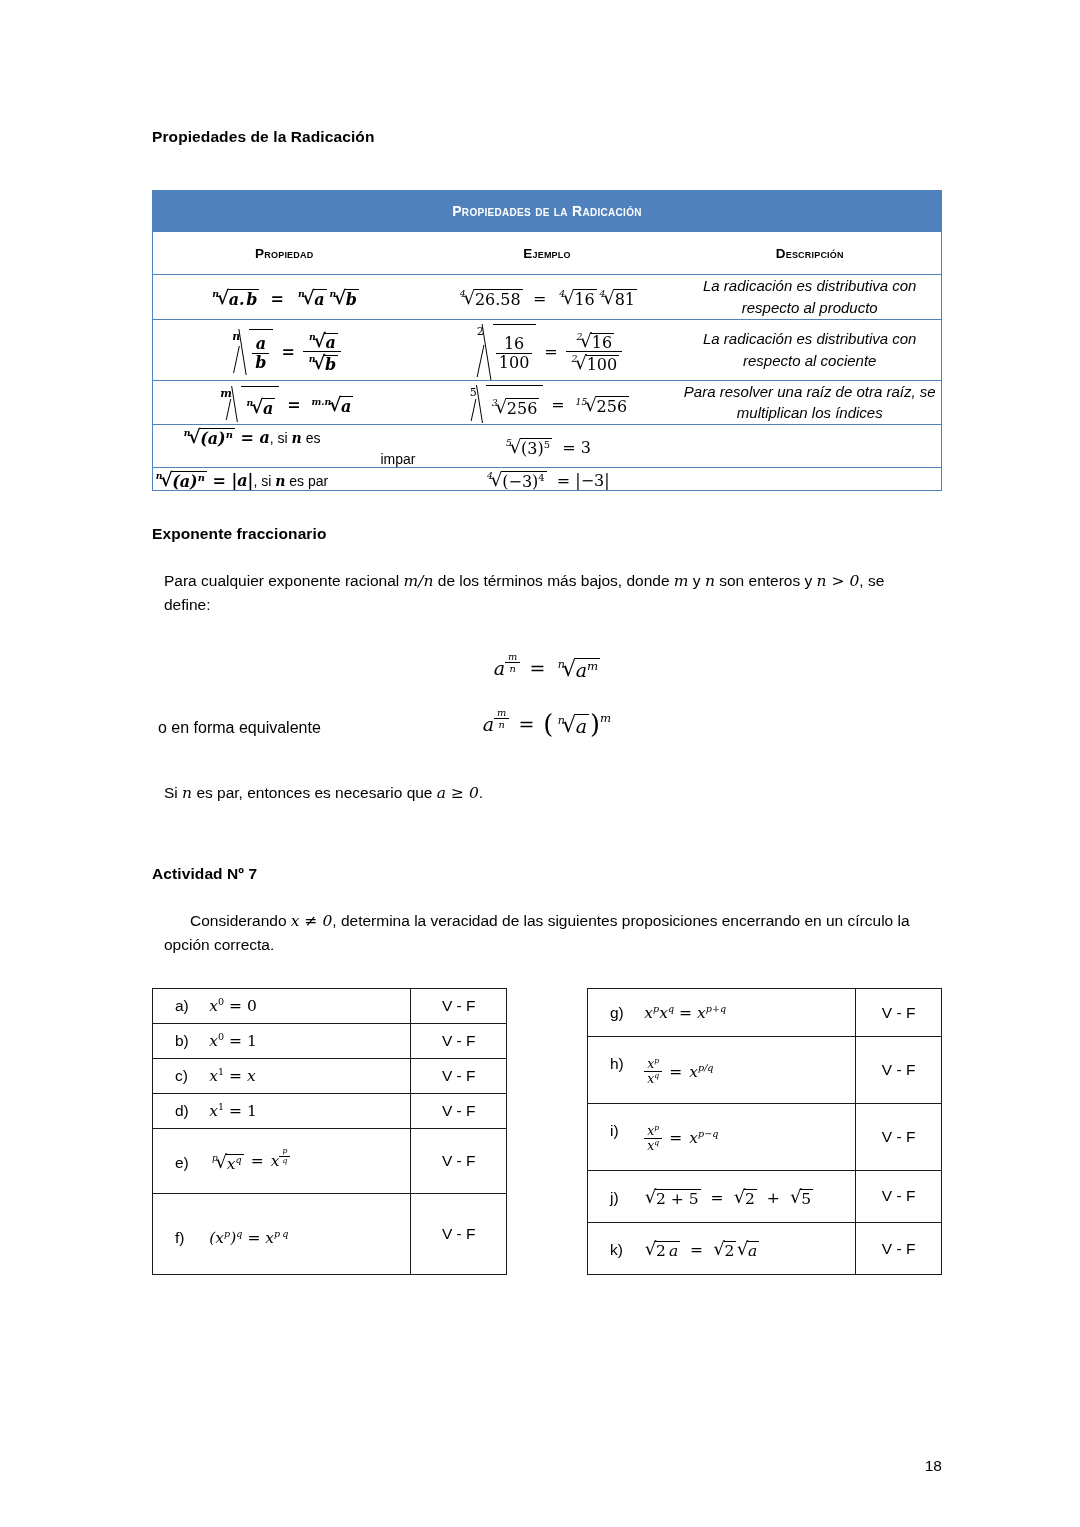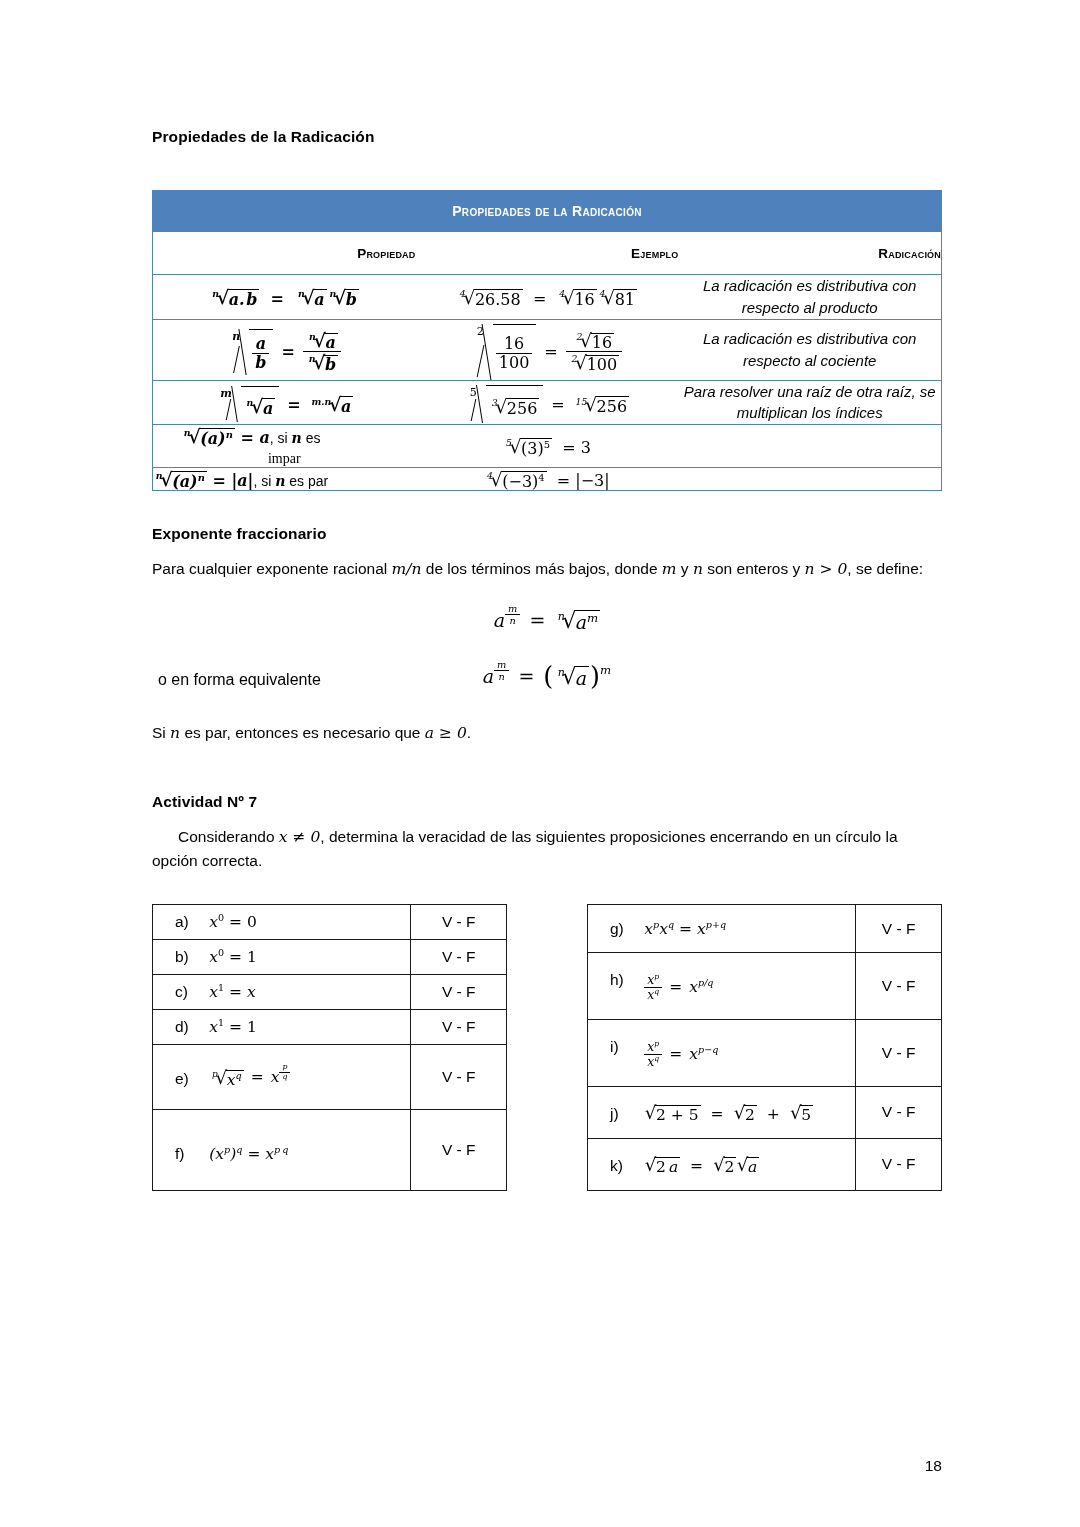--- a/index.html
+++ b/index.html
@@ -32,21 +32,21 @@
   
   h2.section-heading {
     font-size: 15.5px;
     font-weight: bold;
     margin: 0 0 0 0;
     letter-spacing: 0.1px;
   }
   p.body-text {
     font-size: 15.5px;
     line-height: 1.55;
-    margin: 0;
+    margin: 12px;
   }
   .indent-first {
     text-indent: 26px;
   }
 
   
   .math {
     font-family: "DejaVu Serif", serif;
     font-style: italic;
     white-space: nowrap;
@@ -165,21 +165,21 @@
     font-weight: bold;
     font-size: 14px;
     height: 40px;
     letter-spacing: 0.3px;
     border: 1.6px solid #4F81BD !important;
   }
   .smallcaps {
     font-variant: small-caps;
   }
   .props-subhead td {
-    text-align: right;
+    text-align: center;
     font-weight: bold;
     font-size: 13.5px;
     height: 42px;
     border-left: none !important;
     border-right: none !important;
     letter-spacing: 0.2px;
   }
   .props-subhead td:first-child { border-left: 1.6px solid #4F81BD !important; }
   .props-subhead td:last-child { border-right: 1.6px solid #4F81BD !important; }
 
@@ -273,21 +273,21 @@
         </td>
       </tr>
       <tr class="props-subhead">
         <td style="width:255px">
           <span class="smallcaps">Propiedad</span>
         </td>
         <td style="width:215px">
           <span class="smallcaps">Ejemplo</span>
         </td>
         <td style="width:320px">
-          <span class="smallcaps">Radicación</span>
+          <span class="smallcaps">Descripción</span>
         </td>
       </tr>
 
       <tr>
         <td class="cell-prop">
           <span class="mathb">
             <span class="rad"><span class="idx">n</span><span class="sign">√</span><span class="radicand">a. b</span></span>
             &nbsp;=&nbsp;
             <span class="rad"><span class="idx">n</span><span class="sign">√</span><span class="radicand">a</span></span><span class="rad"><span class="idx">n</span><span class="sign">√</span><span class="radicand">b</span></span>
           </span>
@@ -372,21 +372,21 @@
           </span>
         </td>
         <td class="cell-desc">Para resolver una raíz de otra raíz, se multiplican los índices</td>
       </tr>
 
       <tr>
         <td class="cell-prop cell-prop-left">
           <div style="text-align:left;padding-left:2px;margin-left:26px;">
             <span class="mathb"><span class="rad"><span class="idx">n</span><span class="sign">√</span><span class="radicand">(a)<sup class="ex">n</sup></span></span> = a</span><span style="font-size:14px;">,&nbsp;si <span class="mathb">n</span> es</span>
           </div>
-          <div style="text-align:center;font-size:14px;padding-top:4px;font-family:Liberation Serif, serif;">impar</div>
+          <div style="text-align:right;font-size:14px;padding-top:4px;">impar</div>
         </td>
         <td class="cell-ex">
           <span class="math" style="font-style:normal;">
             <span class="rad"><span class="idx up">5</span><span class="sign">√</span><span class="radicand up">(3)<sup class="ex">5</sup></span></span>
             &nbsp;=&nbsp;3
           </span>
         </td>
         <td class="cell-desc"></td>
       </tr>
 

